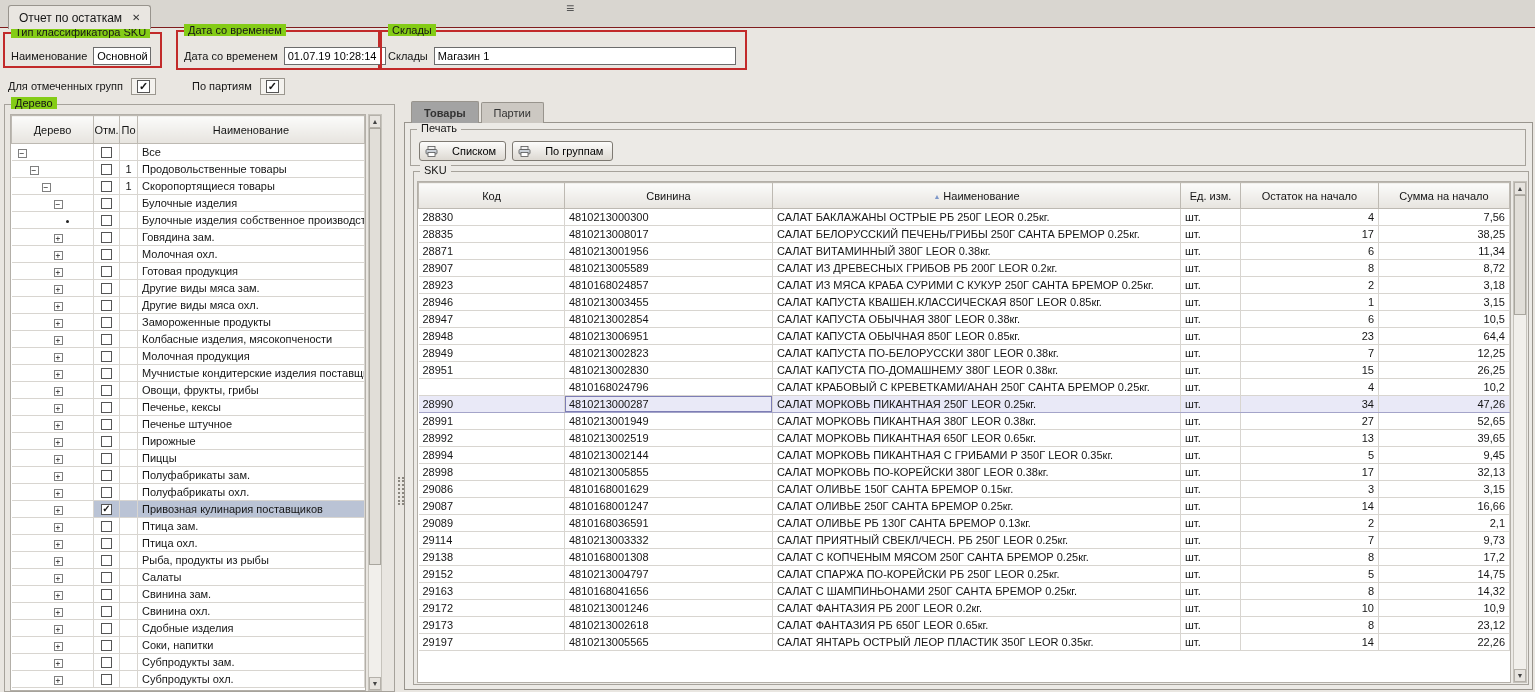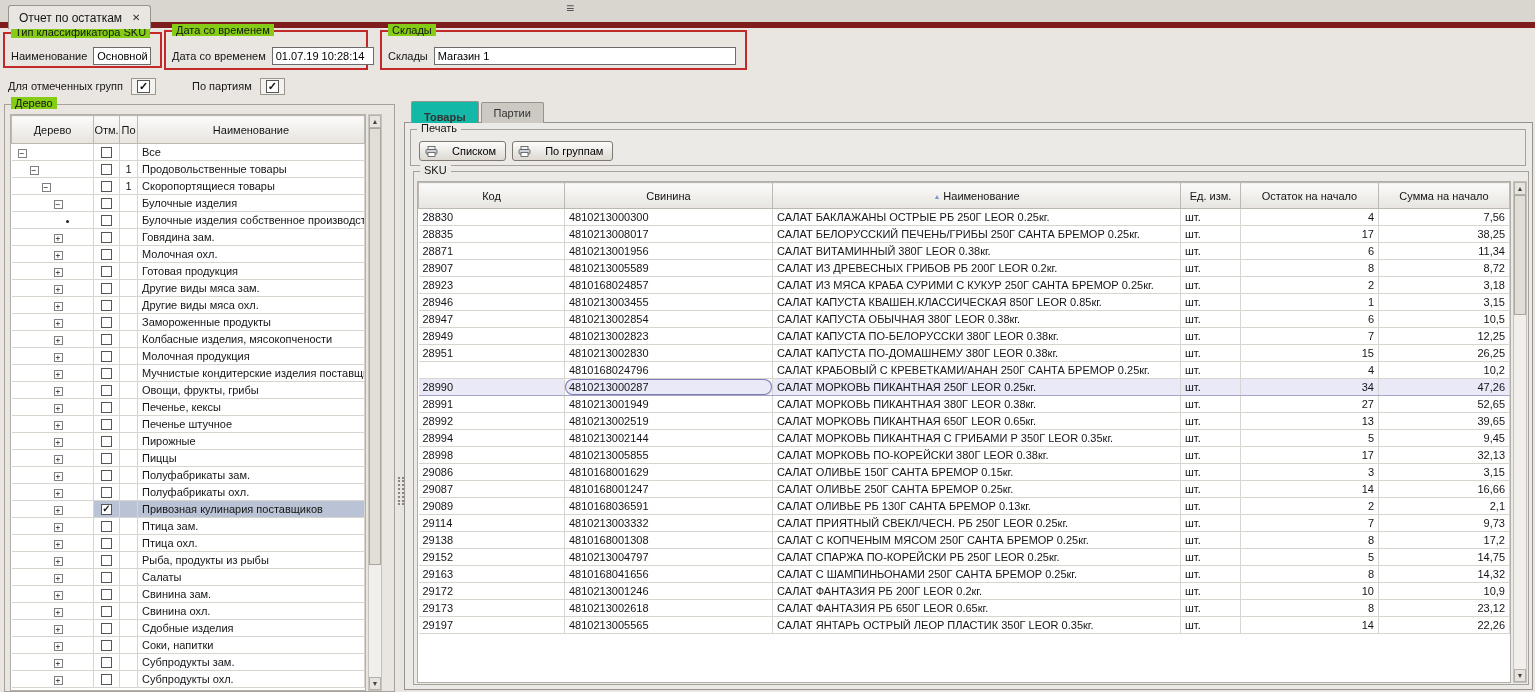--- a/index.html
+++ b/index.html
@@ -2,39 +2,39 @@
 <html><head>
 <meta charset="utf-8">
 <style>
   * { margin:0; padding:0; box-sizing:border-box; }
   html,body { width:1535px; height:692px; }
   body { font-family:"Liberation Sans",sans-serif; font-size:11px; color:#151515;
          background:#e9e6e1; position:relative; overflow:hidden; }
 
   
   .tabbar { position:absolute; left:0; top:0; width:100%; height:28px;
-            background:#d9d6d0; border-bottom:6px solid #7f1d1d; }
+            background:#d9d6d0; border-bottom:1px solid #7f1d1d; }
   .doc-tab { position:absolute; left:8px; top:5px; height:24px; background:#e9e6e1;
              border:1px solid #98948d; border-bottom:none; border-radius:3px 3px 0 0;
              display:flex; align-items:center; padding:0 10px; gap:10px; font-size:12px; z-index:2; }
   .doc-tab .close { font-size:10px; color:#333; }
   .grip { position:absolute; left:566px; top:0px; font-size:14px; color:#555; }
 
   
   .grp { position:absolute; border:2px solid #c22a2a; }
   .grp .legend, .fs .legend { position:absolute; top:-8px; left:6px; background:#84cc16;
             padding:0 4px; font-size:11px; white-space:nowrap; }
   .grow { position:absolute; left:6px; right:4px; top:12px; height:20px;
           display:flex; align-items:center; gap:6px; }
   .flabel { white-space:nowrap; }
   .tinput { height:18px; border:1px solid #6c6c6c; background:#fff;
             font:11px "Liberation Sans",sans-serif; padding:0 3px; }
   .w56 { width:58px; } .w100 { width:102px; } .w300 { width:302px; }
   .g1 { left:3px;  top:32px; width:159px; height:36px; }
-  .g2 { left:164px; top:30px; width:204px; height:40px;padding-left:31px; }
+  .g2 { left:176px; top:30px; width:204px; height:40px;padding-left:31px; }
   .g3 { left:380px; top:30px; width:367px; height:40px; }
   .g2 .grow, .g3 .grow { top:14px; }
 
   
   .cbrow { position:absolute; left:8px; top:76px; height:20px; display:flex; align-items:center; }
   .cbwrap { border:1px solid #9b978f; background:#f4f2ee; padding:1px 5px;
             margin-left:8px; display:flex; align-items:center; }
   .cb { width:13px; height:13px; border:1px solid #555; background:#fff; display:flex;
         align-items:center; justify-content:center; font-size:11px; font-weight:bold; line-height:1; }
   .cb.s { width:11px; height:11px; font-size:10px; }
@@ -76,35 +76,35 @@
   .sb-sku .thumb { top:13px; height:120px; }
 
   
   .vsplit { position:absolute; left:398px; top:477px; width:6px; height:28px;
             border-left:2px dotted #8a867f; border-right:2px dotted #8a867f; }
 
   
   .rtabs { position:absolute; left:411px; top:101px; display:flex; gap:2px; z-index:2; }
   .rtab { height:21px; padding:0 12px; display:flex; align-items:center; border:1px solid #98948d;
           border-bottom:none; border-radius:2px 2px 0 0; background:#ccc8c2; color:#333; margin-top:1px; }
-  .rtab.active { background:#14b8a6; font-weight:bold; height:22px; margin-top:0;align-items:flex-end; }
+  .rtab.active { background:#a3a3a3; font-weight:bold; height:22px; margin-top:0; }
   .rcontent { position:absolute; left:404px; top:122px; width:1129px; height:568px;
               border:1px solid #98948d; background:#eceae6; }
   .rcontent .legend { background:#eceae6; }
   .fs-print { left:5px; top:6px; width:1116px; height:37px; }
   .btnrow { position:absolute; left:8px; top:11px; display:flex; gap:6px; }
   .btn { display:inline-flex; align-items:center; gap:14px; height:20px; padding:0 9px 0 5px;
          border:1px solid #7e7a73; border-radius:3px; background:linear-gradient(#fcfcfb,#ddd9d2);
          font-size:11px; cursor:pointer; }
   .fs-sku { left:8px; top:48px; width:1116px; height:514px; }
   .skugrid { left:3px; top:9px; width:1094px; height:502px; }
   .skugrid th { height:26px; }
   .sort { color:#7d97c9; font-size:7px; margin-right:3px; vertical-align:1px; }
   tr.sel-sku td { background:#e9e9f7; border-bottom-color:#a4a4c9; }
-  tr.sel-sku td:nth-child(2) { box-shadow: inset 0 0 0 1px #7d7db5; border-radius: 8px; }
+  tr.sel-sku td:nth-child(2) { box-shadow: inset 0 0 0 1px #7d7db5; }
 </style>
 </head>
 <body>
 
 <div class="tabbar">
   <div class="doc-tab">
     <span>Отчет по остаткам</span>
     <span class="close">✕</span>
   </div>
   <span class="grip">≡</span>
@@ -540,20 +540,28 @@
             </tr>
             <tr>
               <td>28947</td>
               <td>4810213002854</td>
               <td>САЛАТ КАПУСТА ОБЫЧНАЯ 380Г LEOR 0.38кг.</td>
               <td>шт.</td>
               <td class="num">6</td>
               <td class="num">10,5</td>
             </tr>
             <tr>
+              <td>28948</td>
+              <td>4810213006951</td>
+              <td>САЛАТ КАПУСТА ОБЫЧНАЯ 850Г LEOR 0.85кг.</td>
+              <td>шт.</td>
+              <td class="num">23</td>
+              <td class="num">64,4</td>
+            </tr>
+            <tr>
               <td>28949</td>
               <td>4810213002823</td>
               <td>САЛАТ КАПУСТА ПО-БЕЛОРУССКИ 380Г LEOR 0.38кг.</td>
               <td>шт.</td>
               <td class="num">7</td>
               <td class="num">12,25</td>
             </tr>
             <tr>
               <td>28951</td>
               <td>4810213002830</td>

